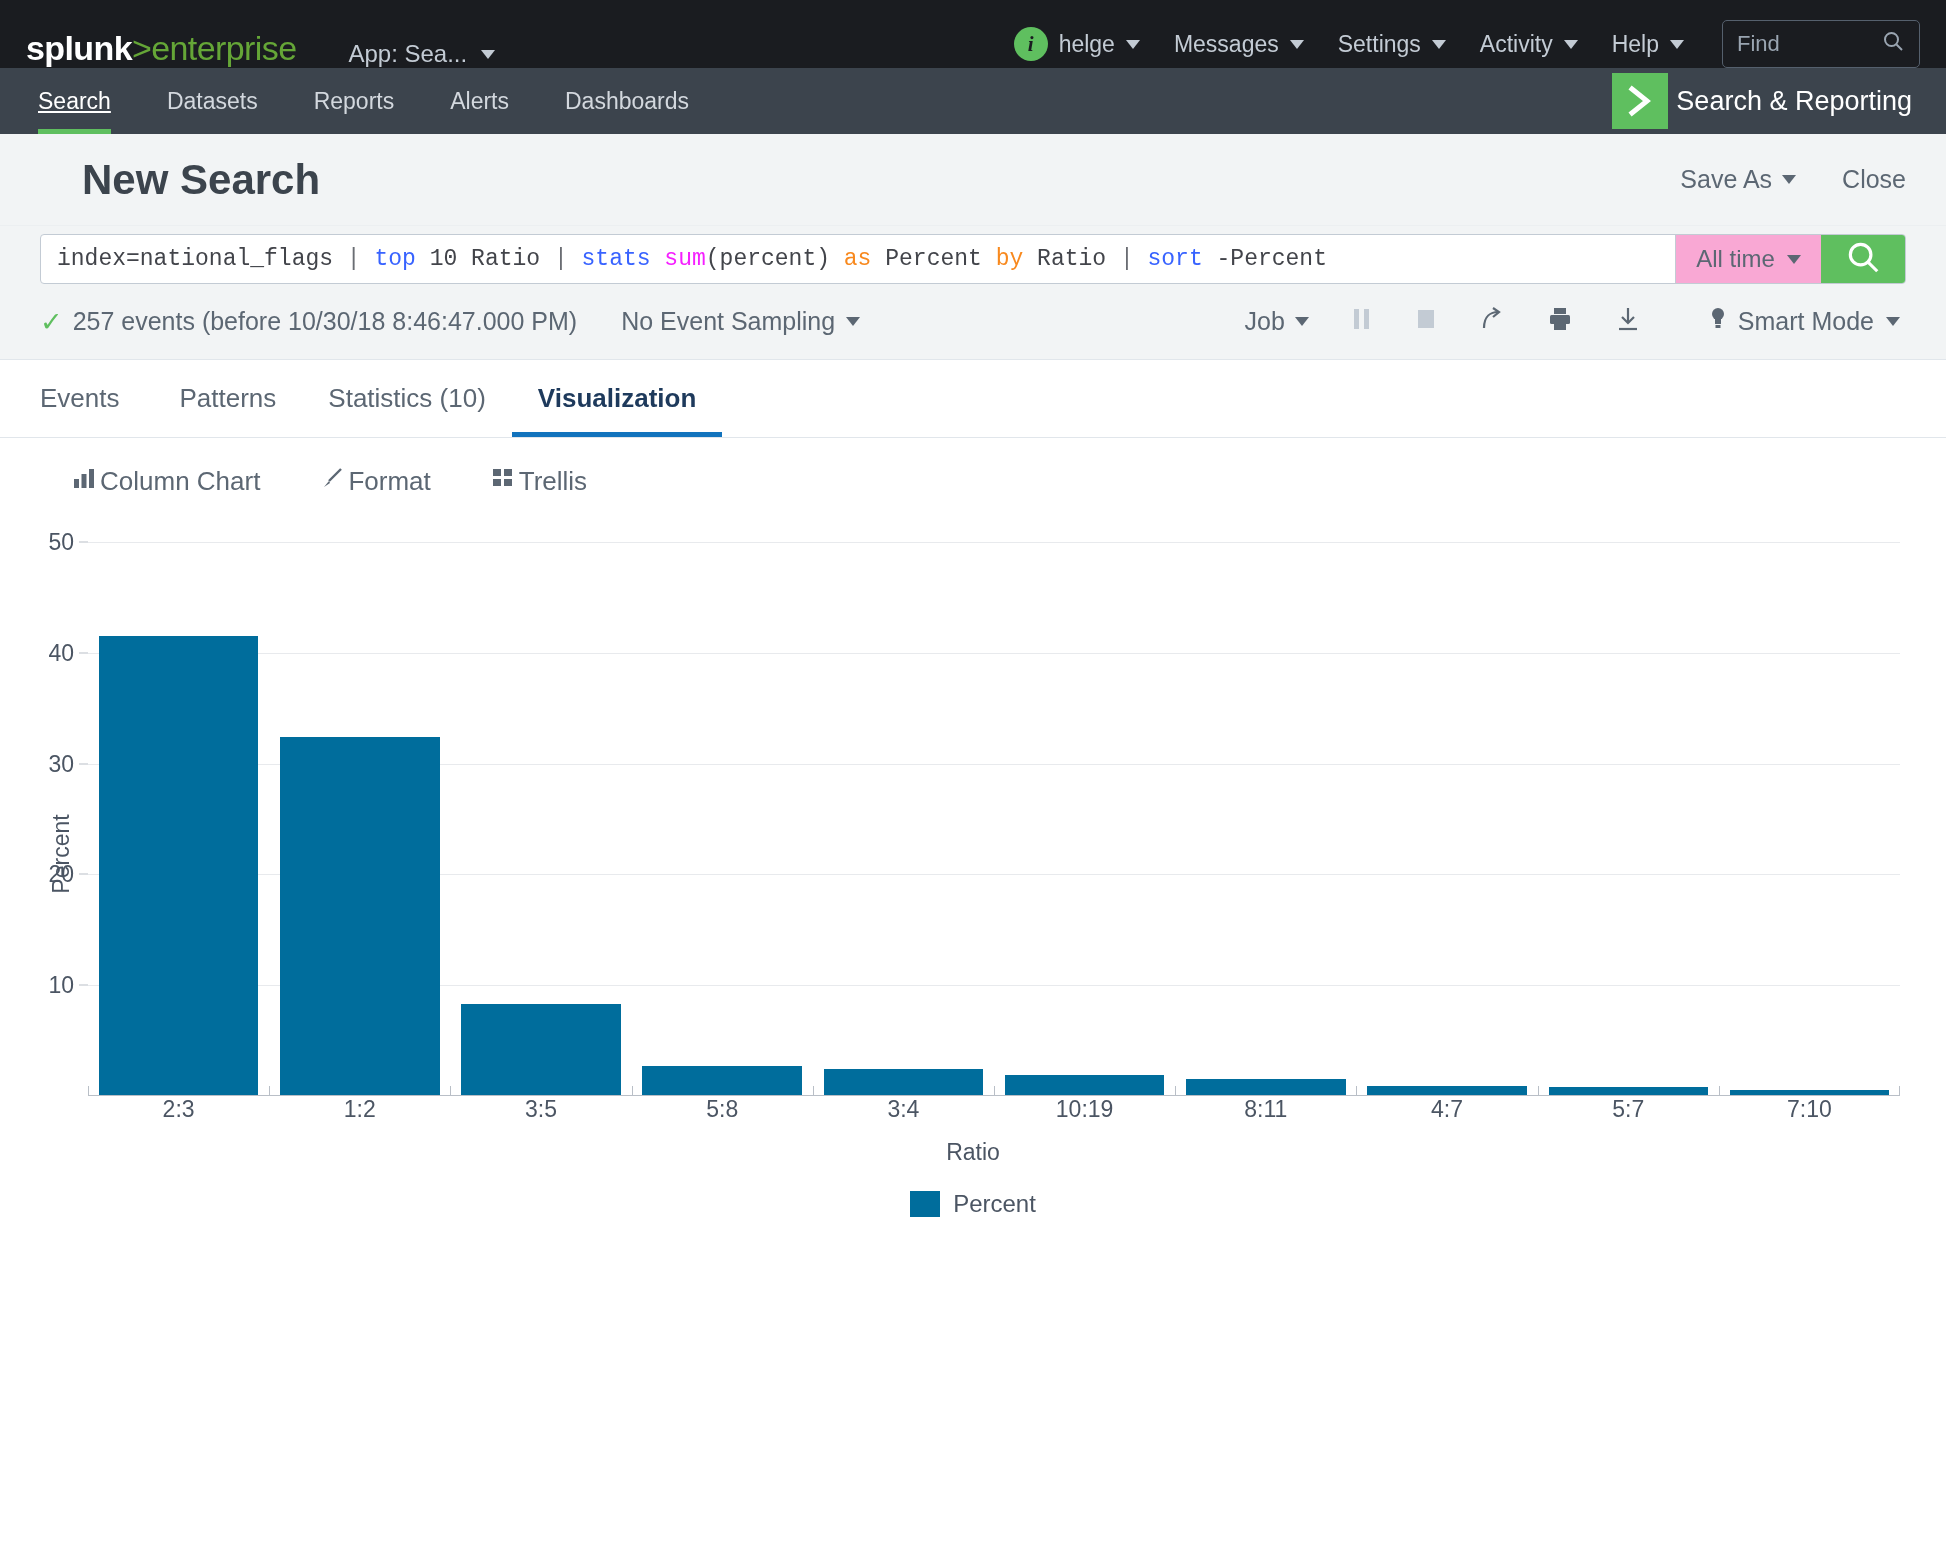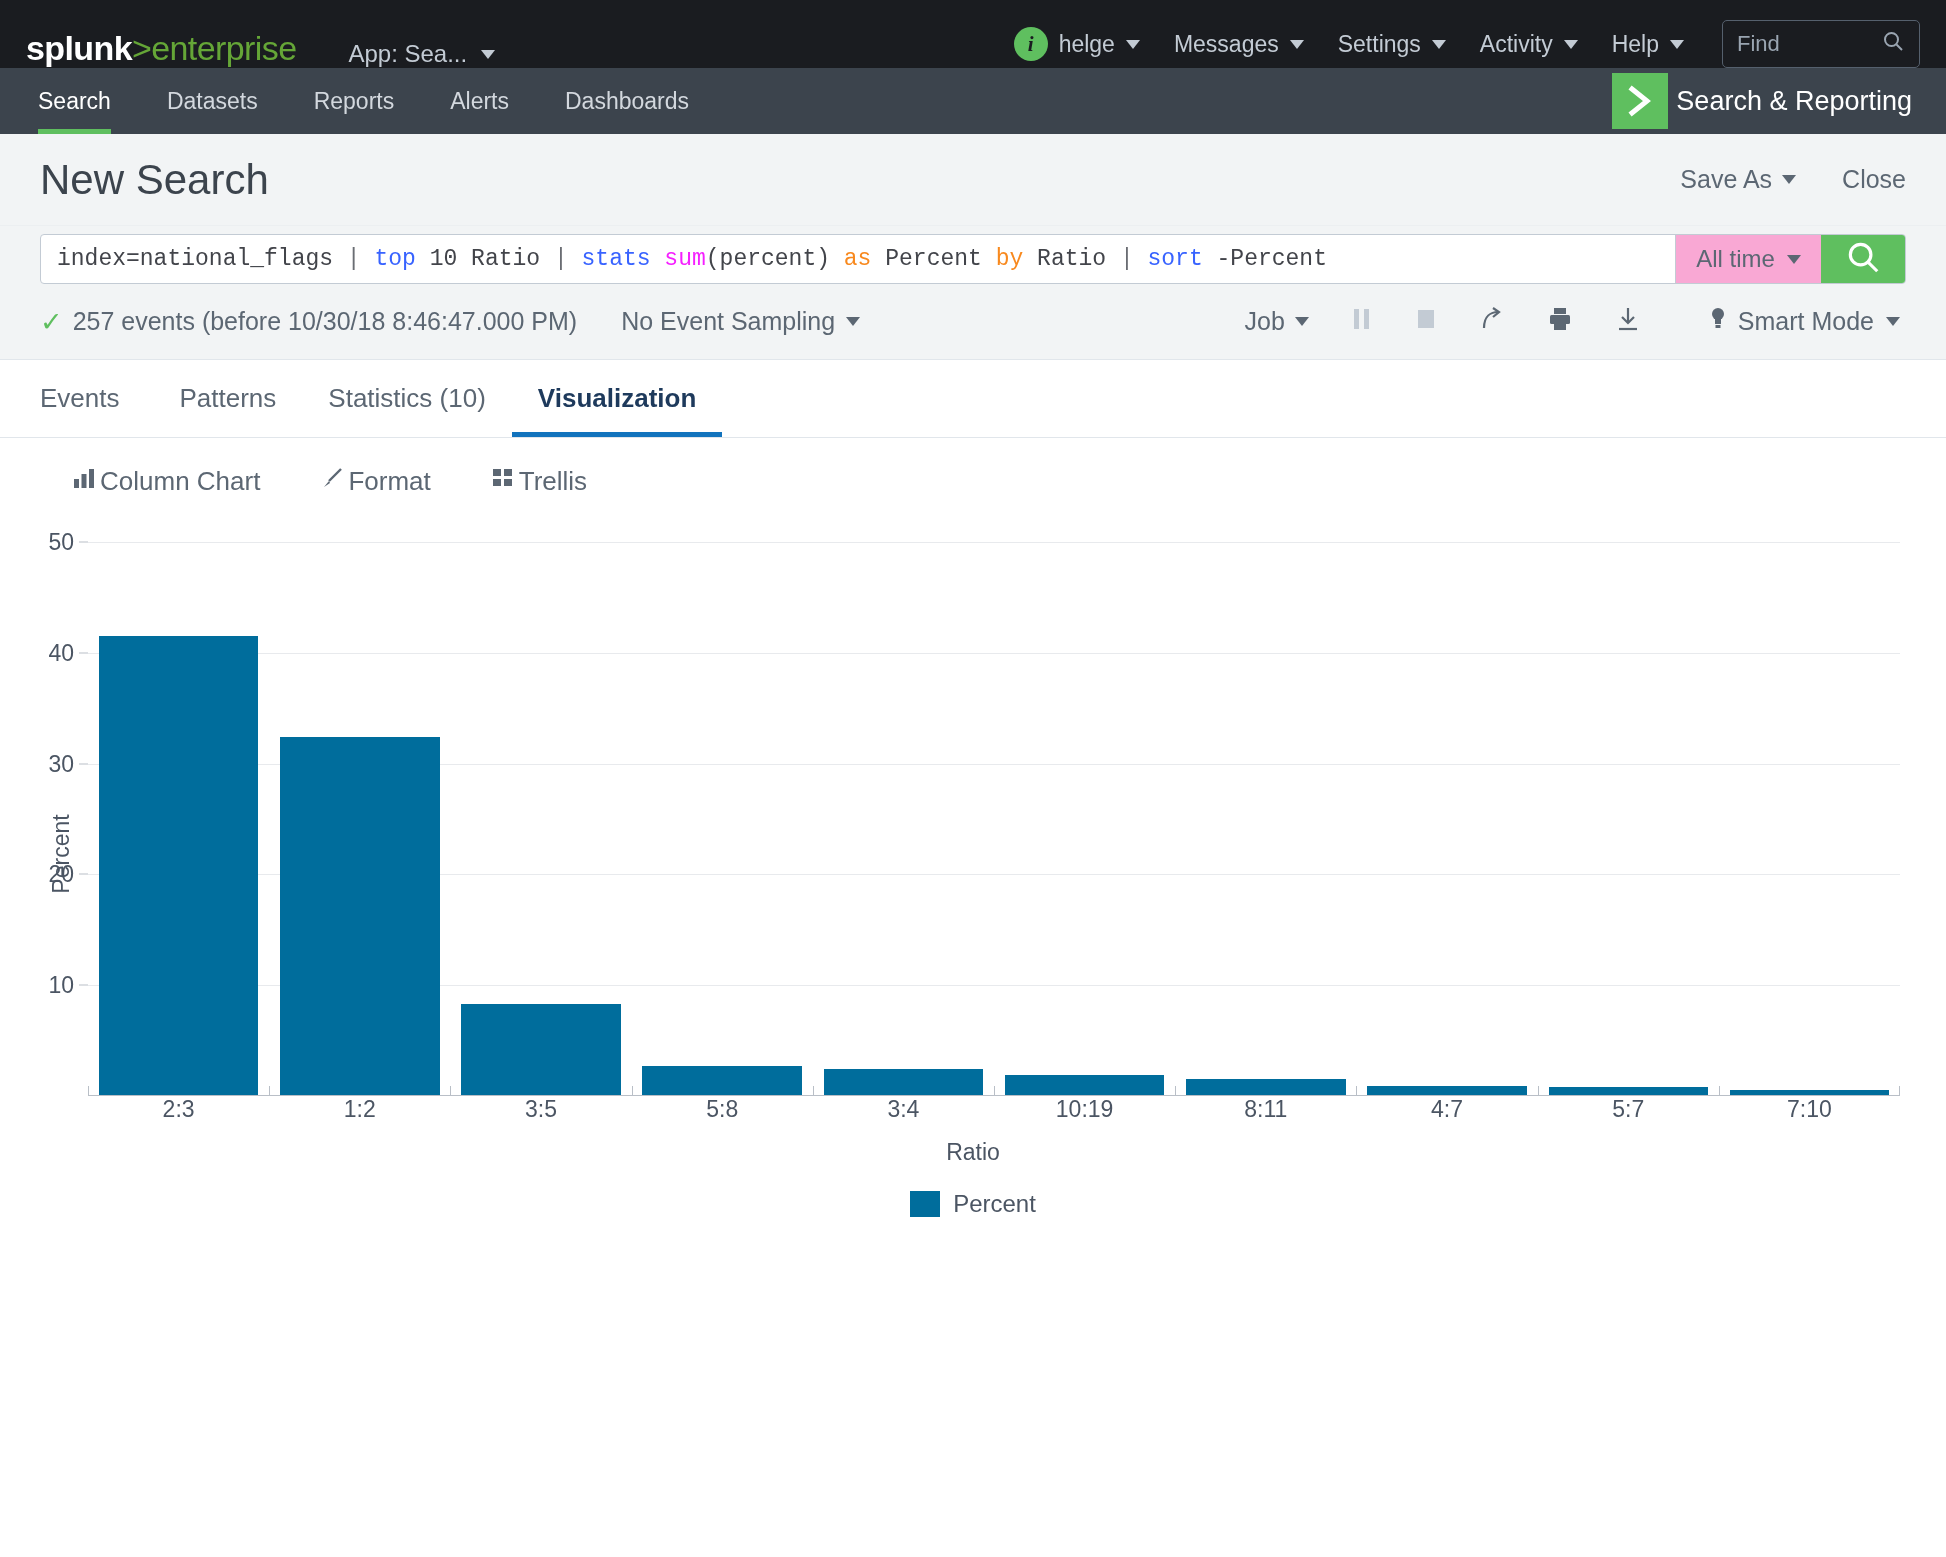--- a/index.html
+++ b/index.html
@@ -97,21 +97,21 @@
   }
   .appnav-items { display: flex; align-items: stretch; gap: 0; }
   .nav-item {
     color: #d3d8de;
     font-size: 23px;
     display: flex; align-items: center;
     padding: 0 28px;
     cursor: pointer;
     position: relative;
   }
-  .nav-item:first-child { padding-left: 12px; }
+  .nav-item:first-child { padding-left: 12px; text-decoration: underline; }
   .nav-item.active { color: #ffffff; font-weight: normal; }
   .nav-item.active::after {
     content: "";
     position: absolute;
     left: 12px; right: 28px; bottom: 0;
     height: 5px;
     background: #5fbf5f;
   }
   .appnav-right {
     margin-left: auto;
@@ -131,21 +131,22 @@
     height: 92px;
     background: #f2f4f5;
     display: flex;
     align-items: center;
     padding: 0 40px;
     border-bottom: 1px solid #eceff1;
   }
   .page-title {
     font-size: 42px;
     color: #3c444d;
-    font-weight: normal;
+    font-weight: bold;
+    margin-left: 42px;
   }
   .page-head-right {
     margin-left: auto;
     display: flex; align-items: center; gap: 46px;
   }
   .head-link {
     font-size: 25px;
     color: #5c6773;
     display: flex; align-items: center; gap: 10px;
     cursor: pointer;

